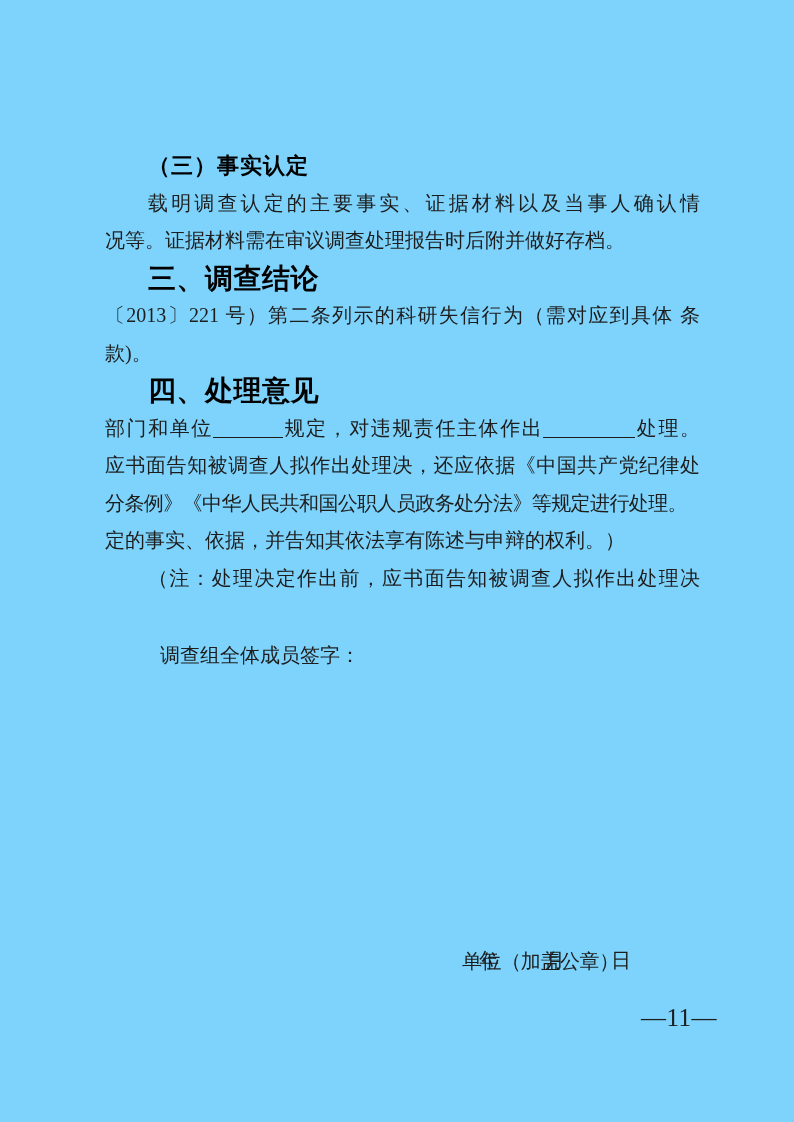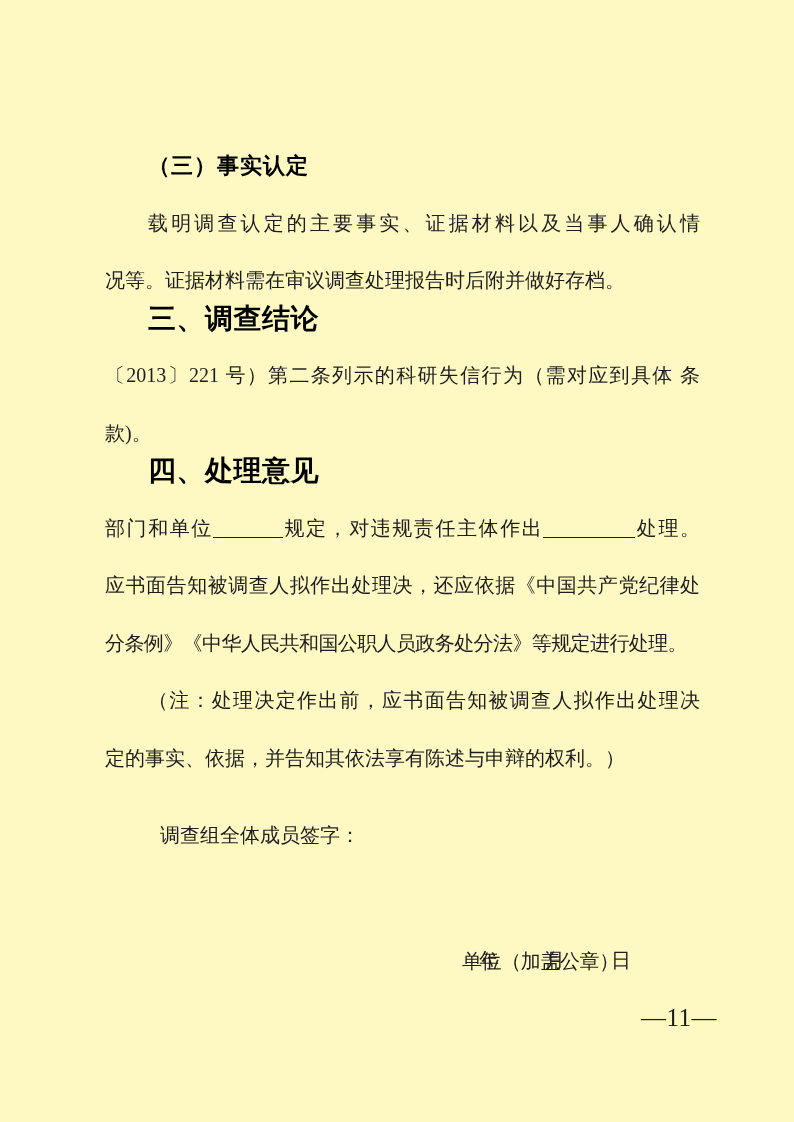--- a/index.html
+++ b/index.html
@@ -1,21 +1,21 @@
 <!DOCTYPE html>
 <html><head>
 <meta charset="utf-8">
 <title>Document</title>
 <style>
   html, body { margin: 0; padding: 0; background: #ffffff; }
   .page {
     position: relative;
     width: 794px;
     height: 1122px;
-    background: #fef9c3;
+    background: #7dd3fc;
     overflow: hidden;
     font-family: "Liberation Serif", "DejaVu Serif", serif;
     color: #1d1d1d;
   }
   .doc-body {
     position: absolute;
     left: 105px;
     top: 147px;
     width: 595px;
     font-size: 20px;
@@ -37,21 +37,20 @@
     font-size: 28px;
     font-family: "Liberation Sans", "DejaVu Sans", sans-serif;
     letter-spacing: 0.5px;
   }
   .para { margin: 0; }
   .line {
     height: 37.5px;
     overflow: hidden;
     word-break: keep-all;
     white-space: normal;
-    margin-top: 20px;
   }
   .line.indent { padding-left: 43px; }
   .line.fill {
     text-align: justify;
     text-align-last: justify;
   }
   .line.tight { letter-spacing: -0.6px; }
   .blank {
     display: inline-block;
     height: 18px;
@@ -107,22 +106,22 @@
         <div class="line fill"><span>〔2013〕221 号）第二条列示的科研失信行为（需对应到具体 条</span></div>
         <div class="line"><span>款)。</span></div>
       </div>
       <div class="heading hei">四、处理意见</div>
       <div class="para">
         <div class="line fill"><span>部门和单位</span><span class="blank" style="width: 70px;"></span><span>规定，对违规责任主体作出</span><span class="blank" style="width: 92px;"></span><span>处理。</span></div>
         <div class="line fill"><span>应书面告知被调查人拟作出处理决，还应依据《中国共产党纪律处</span></div>
         <div class="line tight"><span>分条例》《中华人民共和国公职人员政务处分法》等规定进行处理。</span></div>
       </div>
       <div class="para">
+        <div class="line"><span>定的事实、依据，并告知其依法享有陈述与申辩的权利。）</span></div>
         <div class="line indent fill"><span>（注：处理决定作出前，应书面告知被调查人拟作出处理决</span></div>
-        <div class="line"><span>定的事实、依据，并告知其依法享有陈述与申辩的权利。）</span></div>
       </div>
       <div class="spacer"></div>
       <div class="sig">调查组全体成员签字：</div>
     </div>
 
   <div class="unit-seal">单位（加盖公章）</div>
 
   <div class="date-row">
     <span>年</span>
     <span>月</span>

